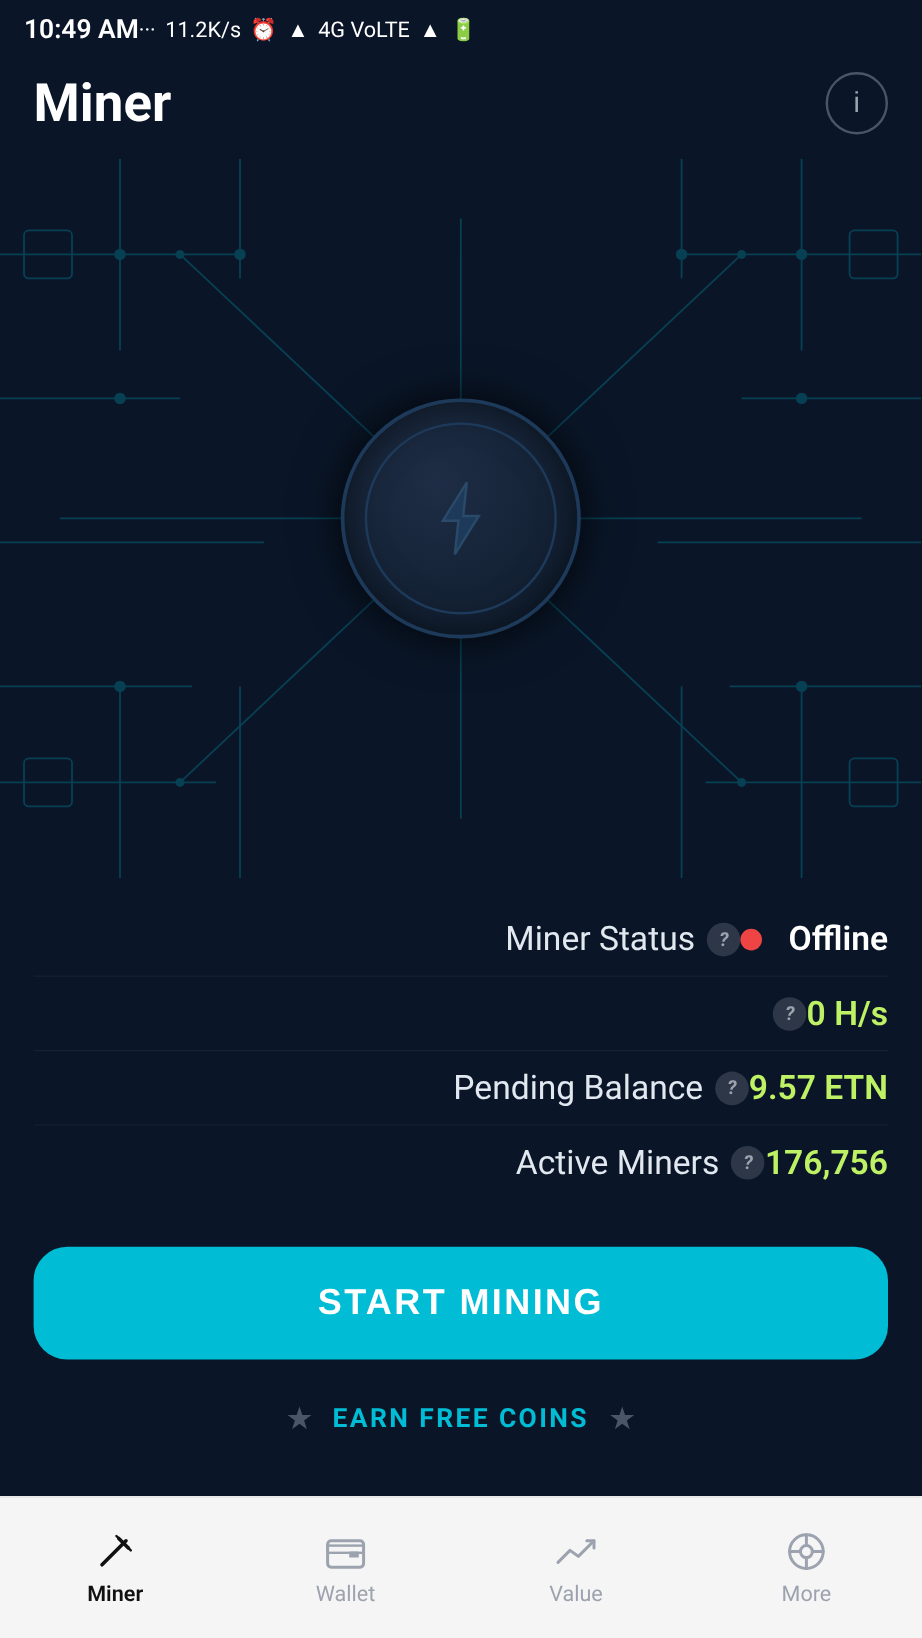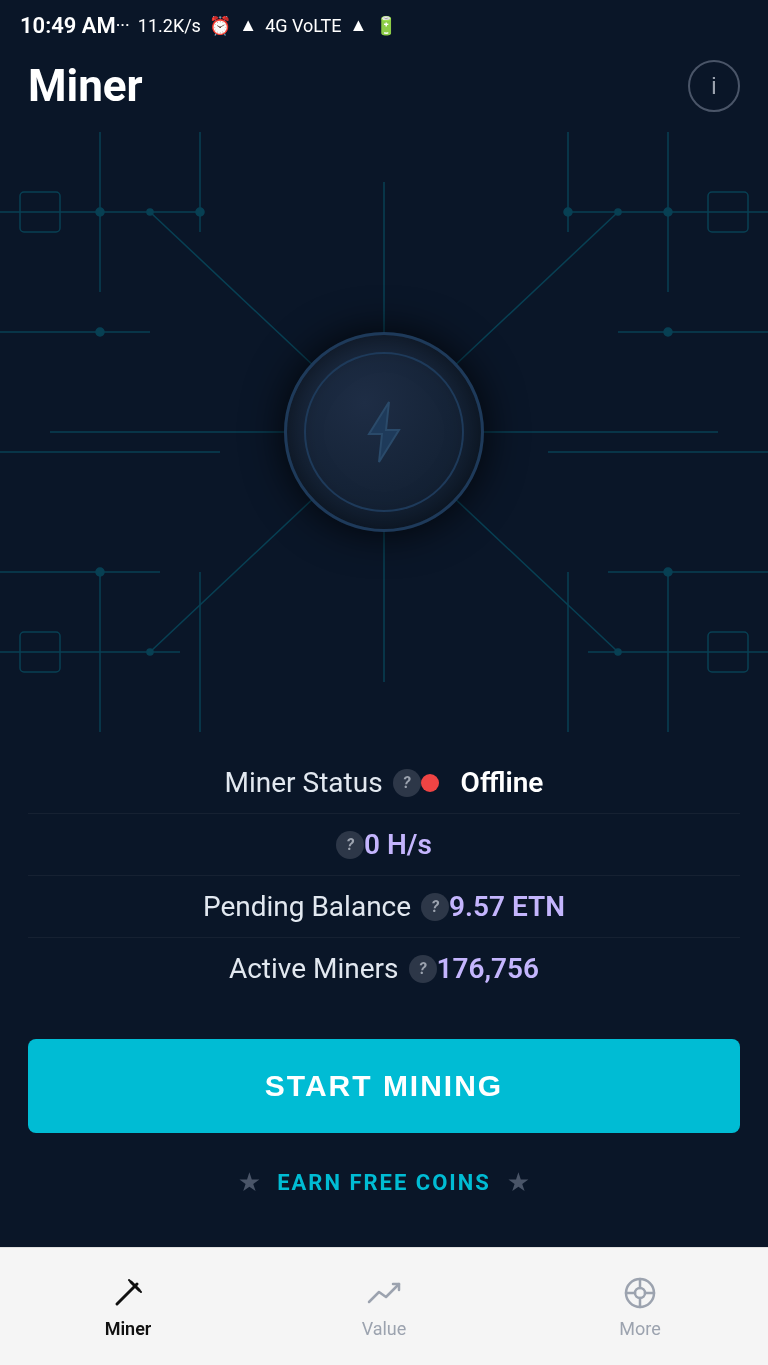--- a/index.html
+++ b/index.html
@@ -103,21 +103,21 @@
       justify-content: center;
     }
 
     
     .stats-section {
       padding: 20px 28px;
       background: #0a1628;
     }
     .stat-row {
       display: flex;
-      justify-content: center;
+      justify-content: flex-end;
       align-items: center;
       padding: 14px 0;
       border-bottom: 1px solid rgba(255,255,255,0.05);
     }
     .stat-row:last-child { border-bottom: none; }
     .stat-label {
       display: flex;
       align-items: center;
       gap: 10px;
       font-size: 28px;
@@ -133,21 +133,21 @@
       font-size: 16px;
       display: flex;
       align-items: center;
       justify-content: center;
       font-style: italic;
       font-weight: bold;
     }
     .stat-value {
       font-size: 28px;
       font-weight: 600;
-      color: #c4b5fd;
+      color: #bef264;
     }
     .status-offline {
       display: flex;
       align-items: center;
       gap: 22px;
       font-size: 28px;
       font-weight: 600;
       color: #ffffff;
     }
     .offline-dot {
@@ -161,21 +161,21 @@
     
     .mining-section {
       padding: 20px 28px 10px 28px;
       background: #0a1628;
     }
     .start-mining-btn {
       width: 100%;
       padding: 30px;
       background: #00bcd4;
       border: none;
-      border-radius: 8px;
+      border-radius: 28px;
       color: #ffffff;
       font-size: 30px;
       font-weight: 700;
       letter-spacing: 2px;
       cursor: pointer;
       text-transform: uppercase;
     }
 
     
     .earn-section {
@@ -370,20 +370,28 @@
   <div class="nav-item">
     <svg class="nav-svg" viewBox="0 0 38 38" fill="none" xmlns="http://www.w3.org/2000/svg">
 
       <line x1="8" y1="30" x2="28" y2="10" stroke="#111111" stroke-width="3" stroke-linecap="round"></line>
       <line x1="22" y1="8" x2="30" y2="16" stroke="#111111" stroke-width="3" stroke-linecap="round"></line>
       <line x1="20" y1="6" x2="32" y2="18" stroke="#111111" stroke-width="2" stroke-linecap="round"></line>
     </svg>
     <span class="nav-label active">Miner</span>
   </div>
 
+  <div class="nav-item">
+    <svg class="nav-svg" viewBox="0 0 38 38" fill="none" xmlns="http://www.w3.org/2000/svg">
+      <rect x="4" y="10" width="30" height="22" rx="3" stroke="#9ca3af" stroke-width="2.5"></rect>
+      <rect x="4" y="14" width="30" height="6" stroke="#9ca3af" stroke-width="2"></rect>
+      <rect x="22" y="19" width="8" height="5" rx="1" fill="#9ca3af"></rect>
+    </svg>
+    <span class="nav-label">Wallet</span>
+  </div>
 
   <div class="nav-item">
     <svg class="nav-svg" viewBox="0 0 38 38" fill="none" xmlns="http://www.w3.org/2000/svg">
       <polyline points="4,28 14,18 21,23 34,10" stroke="#9ca3af" stroke-width="2.5" stroke-linecap="round" stroke-linejoin="round" fill="none"></polyline>
       <polyline points="28,10 34,10 34,16" stroke="#9ca3af" stroke-width="2.5" stroke-linecap="round" stroke-linejoin="round" fill="none"></polyline>
     </svg>
     <span class="nav-label">Value</span>
   </div>
 
   <div class="nav-item">

